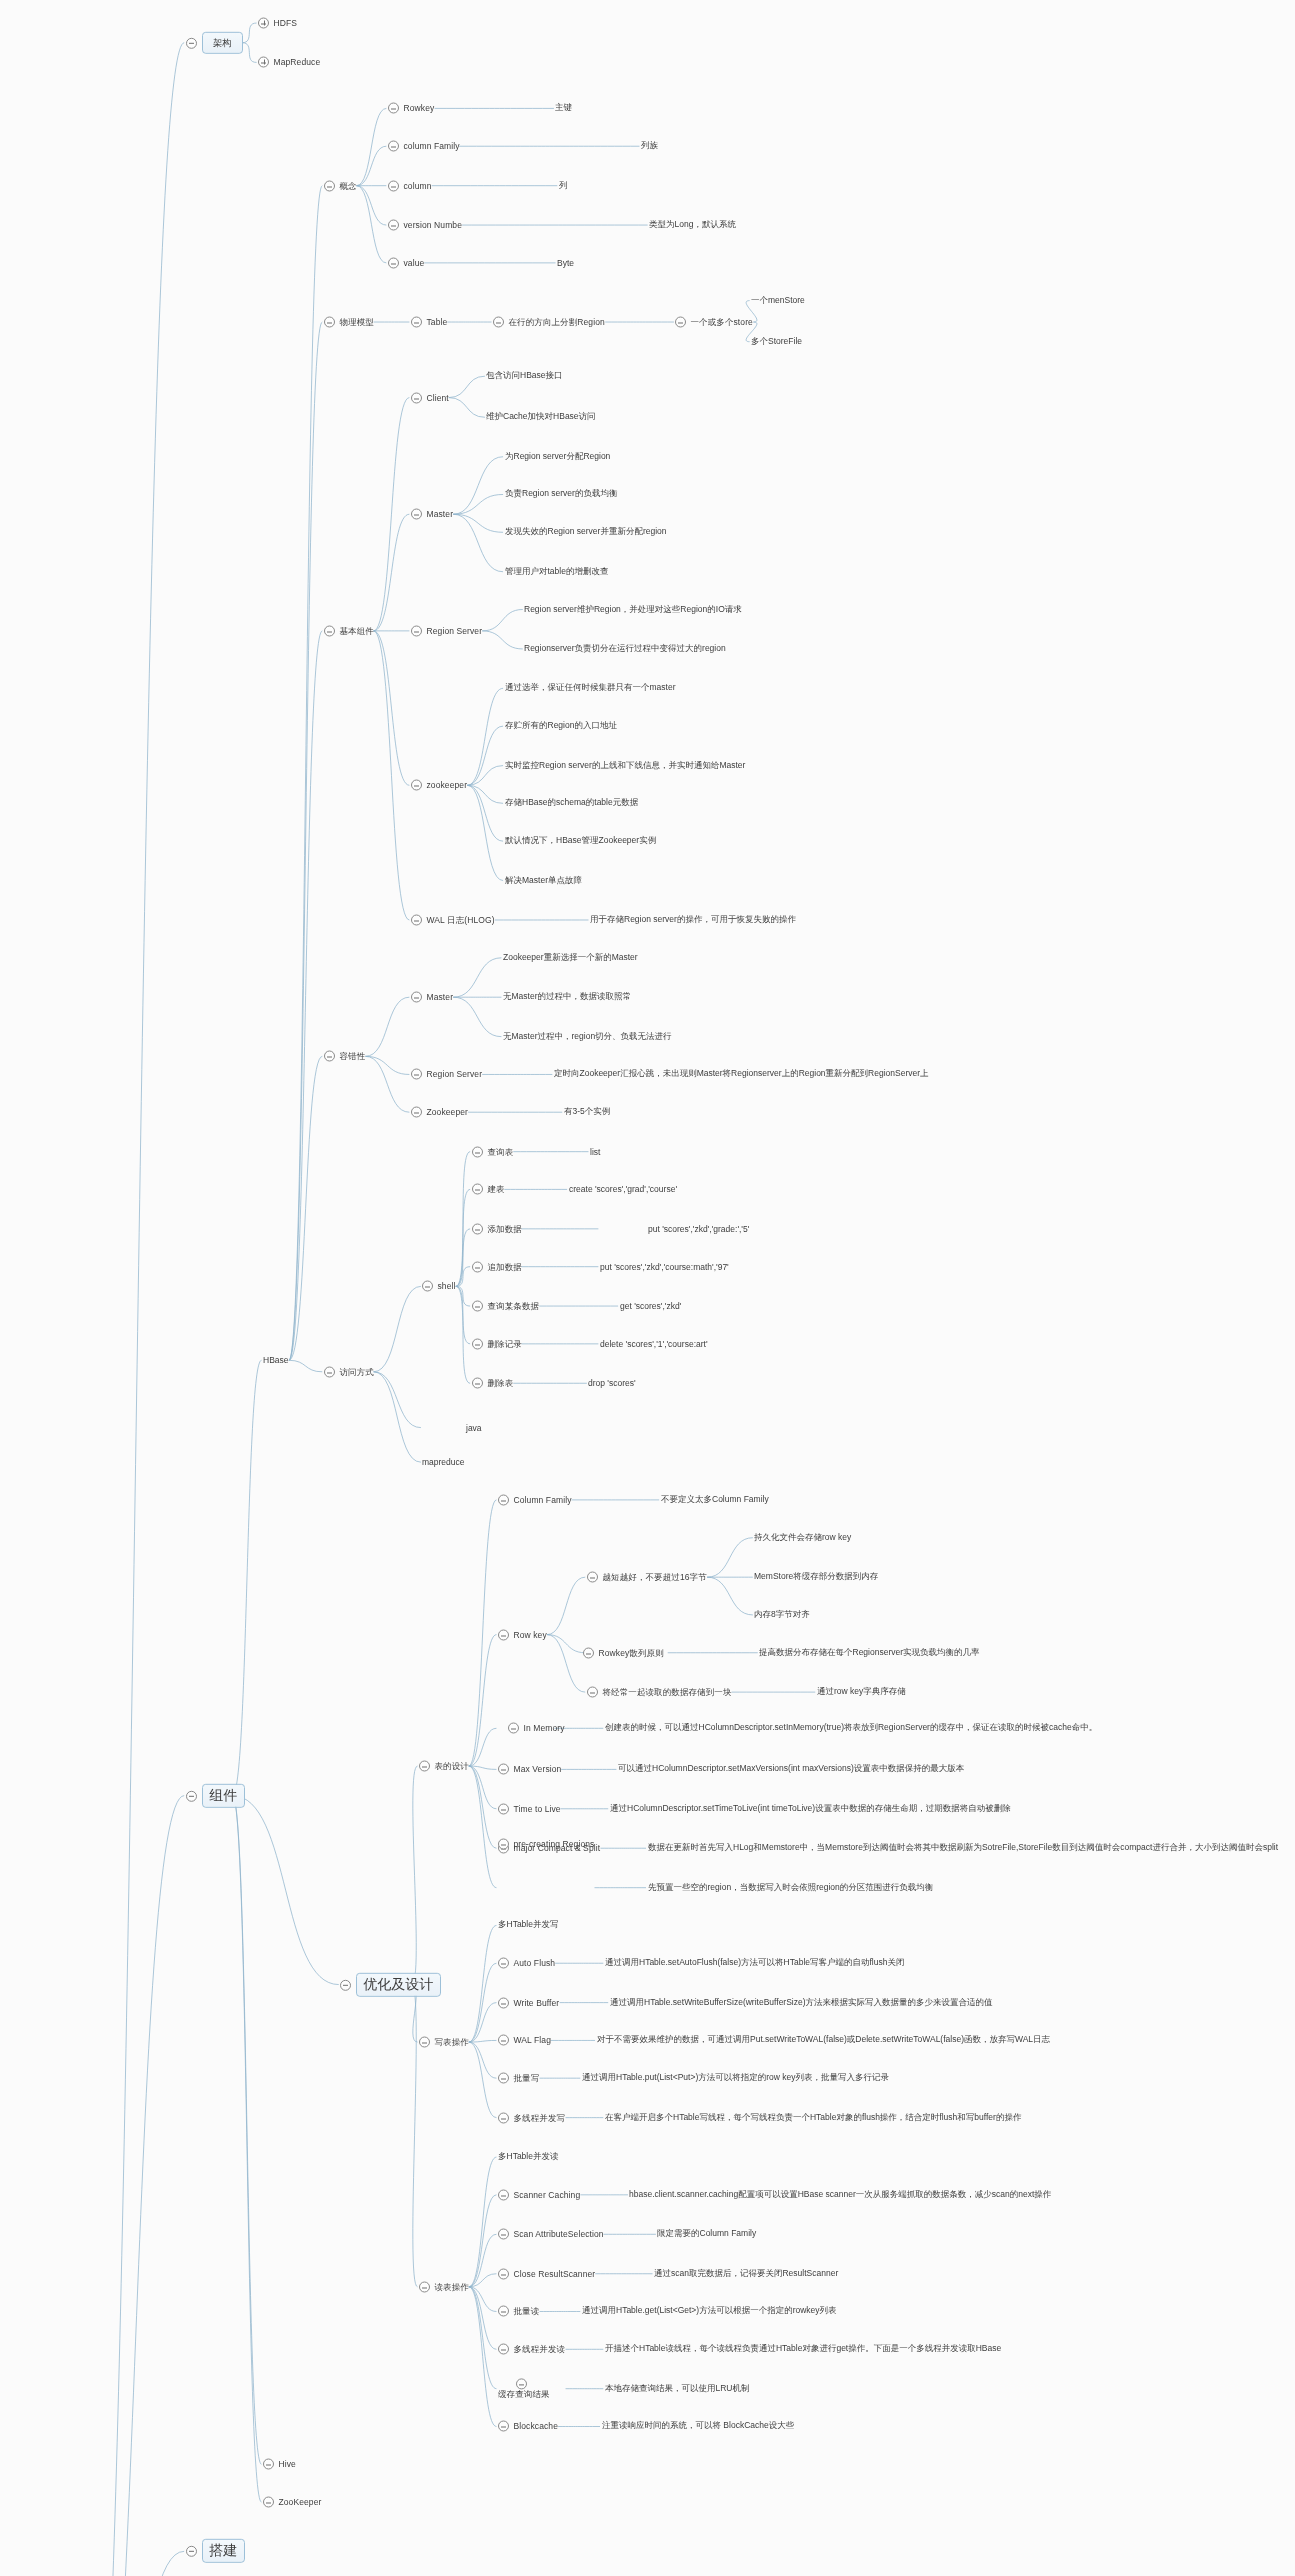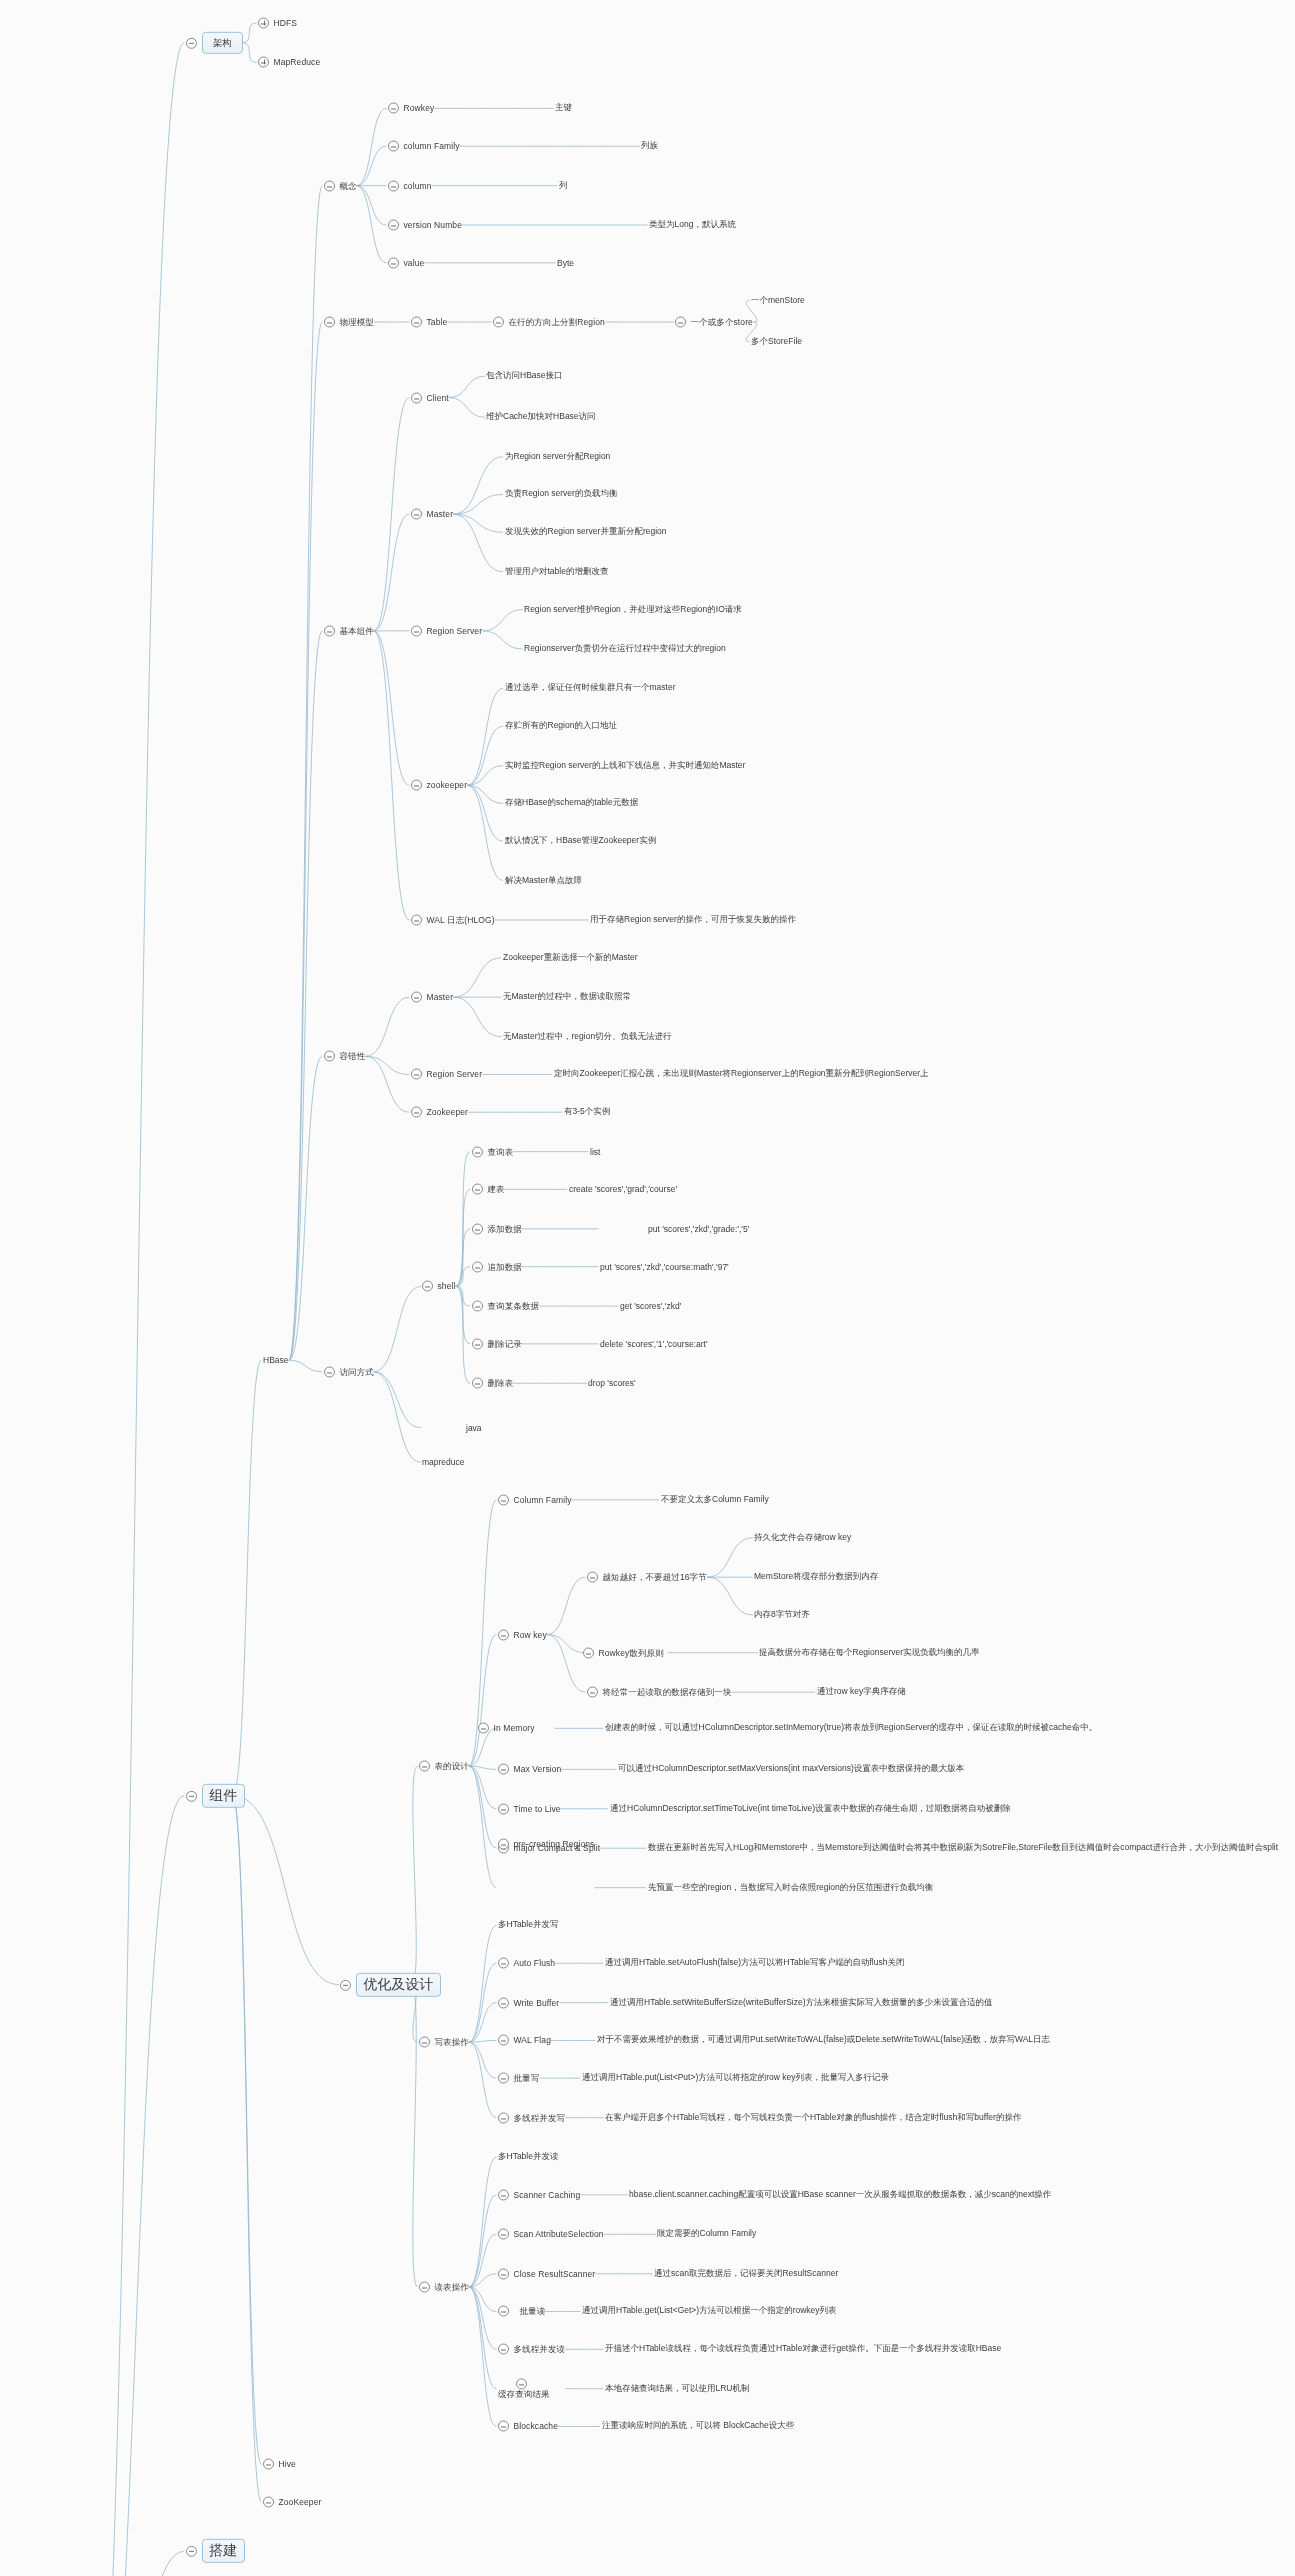--- a/index.html
+++ b/index.html
@@ -287,21 +287,21 @@
       <div class="node" style="left: 583px; top: 1653px;">
         <span class="toggle"></span>
         <span class="label">Rowkey散列原则</span>
       </div>
       <div class="leafnode" style="left: 759px; top: 1653px;">提高数据分布存储在每个Regionserver实现负载均衡的几率</div>
       <div class="node" style="left: 587px; top: 1692px;">
         <span class="toggle"></span>
         <span class="label">将经常一起读取的数据存储到一块</span>
       </div>
       <div class="leafnode" style="left: 817px; top: 1692px;">通过row key字典序存储</div>
-      <div class="node" style="left: 478px; top: 1728px; justify-content: space-between;">
+      <div class="node" style="left: 508px; top: 1728px; justify-content: space-between;">
         <span class="toggle"></span>
         <span class="label">In Memory</span>
       </div>
       <div class="leafnode" style="left: 605px; top: 1728px;">创建表的时候，可以通过HColumnDescriptor.setInMemory(true)将表放到RegionServer的缓存中，保证在读取的时候被cache命中。</div>
       <div class="node" style="left: 498px; top: 1769px;">
         <span class="toggle"></span>
         <span class="label">Max Version</span>
       </div>
       <div class="leafnode" style="left: 618px; top: 1769px;">可以通过HColumnDescriptor.setMaxVersions(int maxVersions)设置表中数据保持的最大版本</div>
       <div class="node" style="left: 498px; top: 1809px;">
@@ -362,21 +362,21 @@
       <div class="node" style="left: 498px; top: 2234px;">
         <span class="toggle"></span>
         <span class="label">Scan AttributeSelection</span>
       </div>
       <div class="leafnode" style="left: 657px; top: 2234px;">限定需要的Column Family</div>
       <div class="node" style="left: 498px; top: 2274px;">
         <span class="toggle"></span>
         <span class="label">Close ResultScanner</span>
       </div>
       <div class="leafnode" style="left: 654px; top: 2274px;">通过scan取完数据后，记得要关闭ResultScanner</div>
-      <div class="node" style="left: 498px; top: 2311px; gap: 6px;">
+      <div class="node" style="left: 498px; top: 2311px;">
         <span class="toggle"></span>
         <span class="label">批量读</span>
       </div>
       <div class="leafnode" style="left: 582px; top: 2311px;">通过调用HTable.get(List&lt;Get&gt;)方法可以根据一个指定的rowkey列表</div>
       <div class="node" style="left: 498px; top: 2349px;">
         <span class="toggle"></span>
         <span class="label">多线程并发读</span>
       </div>
       <div class="leafnode" style="left: 605px; top: 2349px;">开描述个HTable读线程，每个读线程负责通过HTable对象进行get操作。下面是一个多线程并发读取HBase</div>
       <div class="node" style="left: 498px; top: 2389px; flex-direction: column;">

